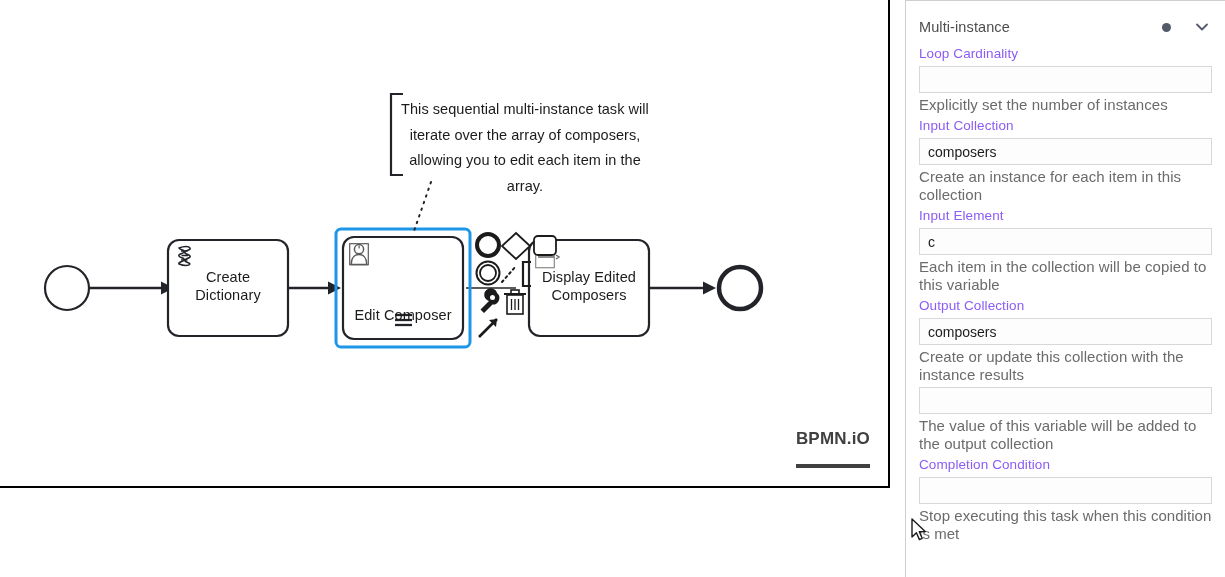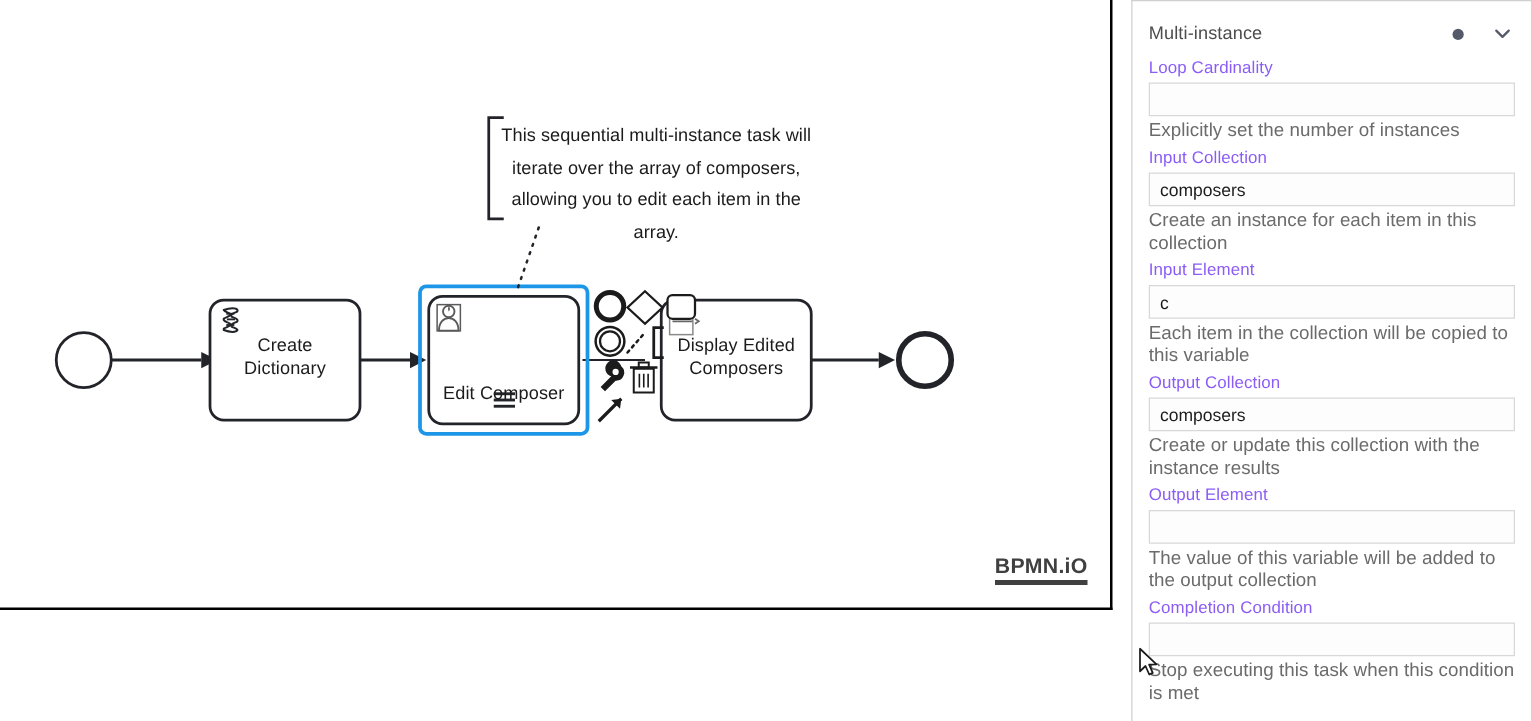--- a/index.html
+++ b/index.html
@@ -44,21 +44,21 @@
 
   
   #bpmnio-logo {
     position: absolute;
     right: 18px; bottom: 18px;
     font-size: 17px;
     font-weight: bold;
     color: #404040;
     letter-spacing: .2px;
     border-bottom: 4px solid #404040;
-    padding-bottom: 2px;
+    padding-bottom: 16px;
     line-height: 19px;
     font-family: "Liberation Sans", sans-serif;
   }
 
   
   #panel {
     position: absolute;
     left: 905px; top: 0;
     width: 320px; height: 577px;
     background: #fff;
@@ -287,21 +287,20 @@
         <div class="field-desc">Each item in the collection will be copied to this variable</div>
       </div>
 
       <div class="field">
         <div class="field-label">Output Collection</div>
         <input class="field-input" type="text" value="composers" style="">
         <div class="field-desc">Create or update this collection with the instance results</div>
       </div>
 
       <div class="field">
-        <div class="field-label">Output Element</div>
         <input class="field-input" type="text" value="" style="">
         <div class="field-desc">The value of this variable will be added to the output collection</div>
       </div>
 
       <div class="field">
         <div class="field-label">Completion Condition</div>
         <input class="field-input" type="text" value="" style="">
         <div class="field-desc">Stop executing this task when this condition is met</div>
       </div>
 

